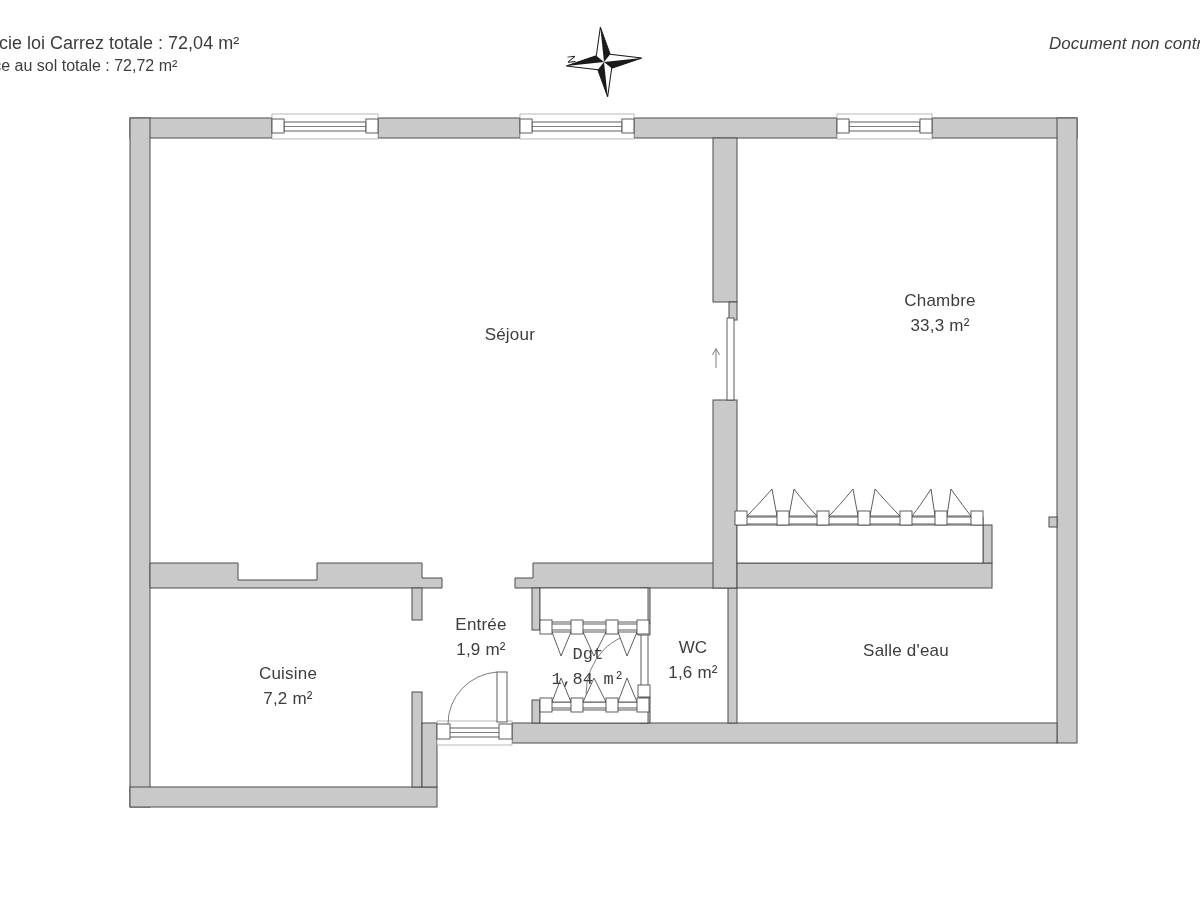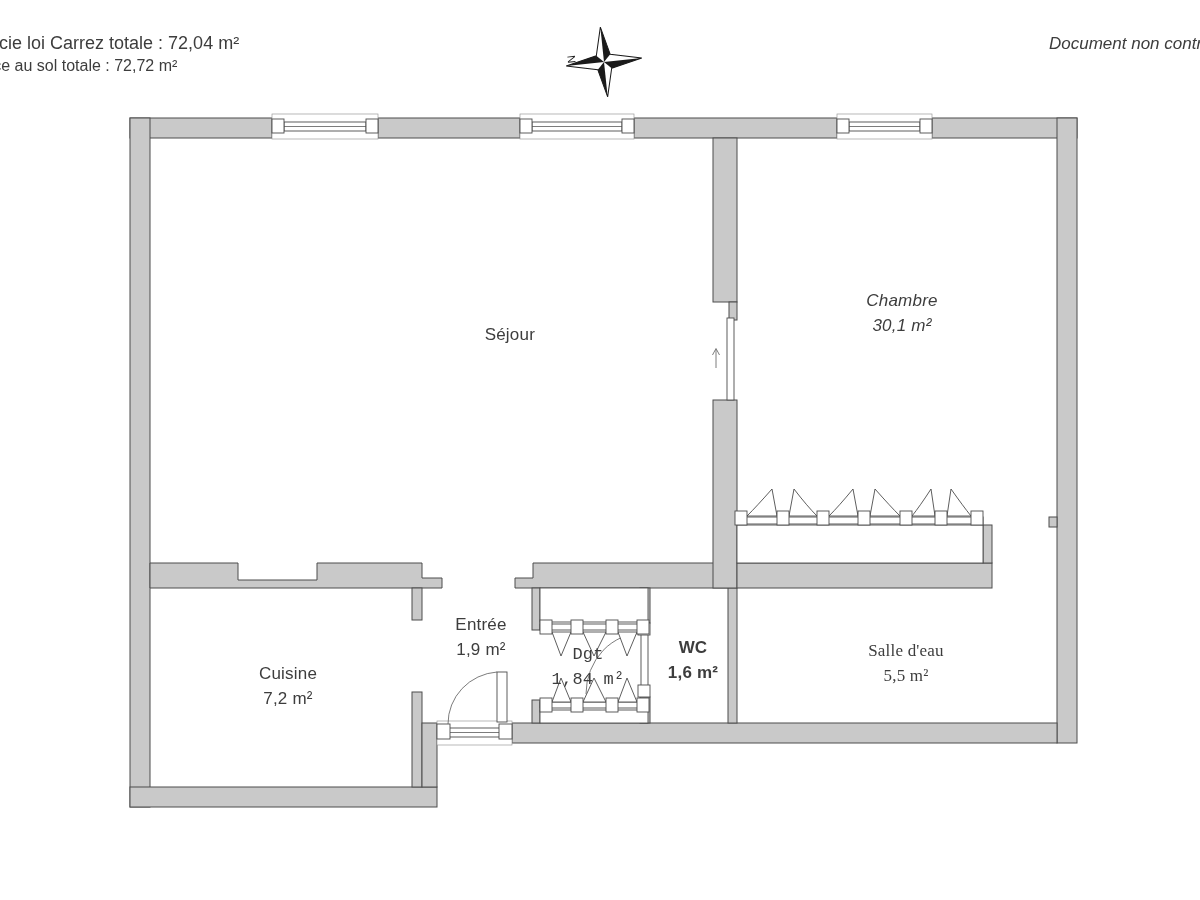--- a/index.html
+++ b/index.html
@@ -172,36 +172,35 @@
     <path d="M38 0 L7 7 L0 0 Z" fill="#1a1a1a"></path>
     <path d="M0 35 L-7 7 L0 0 Z" fill="#1a1a1a"></path>
     <path d="M-38 0 L-7 -7 L0 0 Z" fill="#1a1a1a"></path>
     <text class="north" transform="translate(-36,-10) rotate(90)">N</text>
   </g>
 </svg>
 
 <div class="lbl" style="left:335px;top:322px;width:200px;text-align:right;">
   <span>Séjour</span>
 </div>
-<div class="lbl" style="left:802px;top:288px;width:200px;font-style:italic;">
+<div class="lbl" style="left:840px;top:288px;width:200px;">
   <span>Chambre</span>
-  <span>30,1 m²</span>
+  <span>33,3 m²</span>
 </div>
 <div class="lbl" style="left:188px;top:661px;width:200px;">
   <span>Cuisine</span>
   <span>7,2 m²</span>
 </div>
 <div class="lbl" style="left:406px;top:612px;width:150px;text-align:center;">
   <span>Entrée</span>
   <span>1,9 m²</span>
 </div>
 <div class="lbl" style="left:513px;top:642px;width:150px;font-family:Liberation Mono, monospace;">
   <span>Dgt</span>
   <span>1,84 m²</span>
 </div>
-<div class="lbl" style="left:633px;top:635px;width:120px;font-weight:bold;">
+<div class="lbl" style="left:633px;top:635px;width:120px;">
   <span>WC</span>
   <span>1,6 m²</span>
 </div>
-<div class="lbl" style="left:806px;top:638px;width:200px;font-family:Liberation Serif, serif;">
+<div class="lbl" style="left:806px;top:638px;width:200px;">
   <span>Salle d'eau</span>
-  <span>5,5 m²</span>
 </div>
 
 </body></html>

